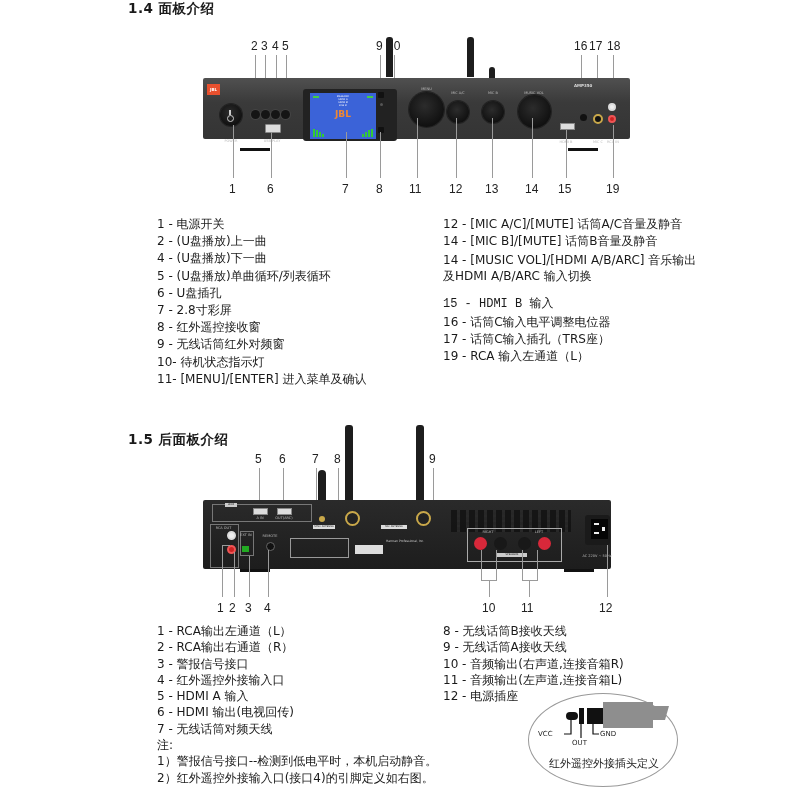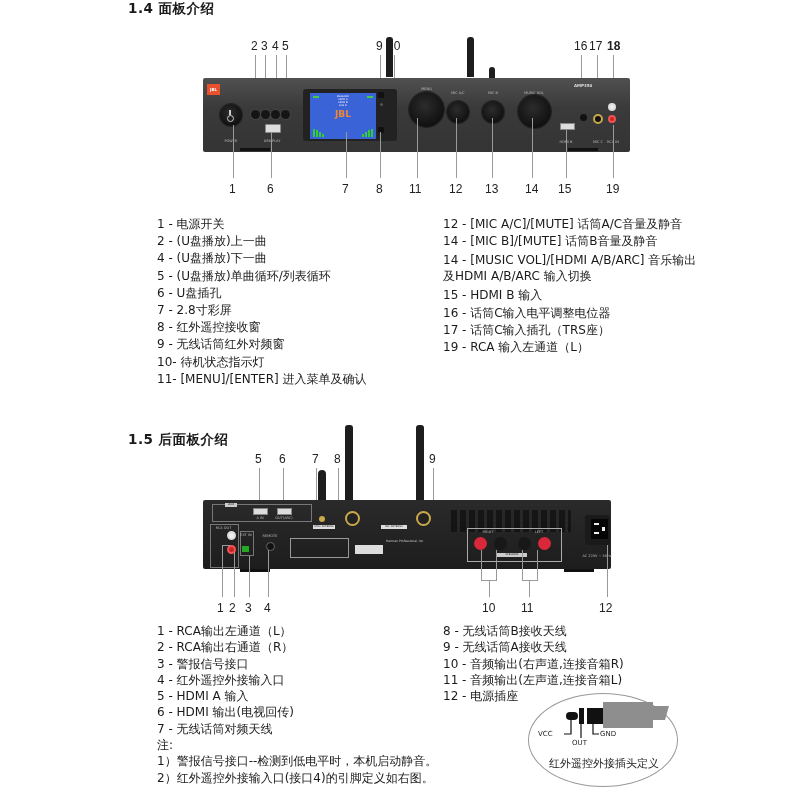--- a/index.html
+++ b/index.html
@@ -28,38 +28,38 @@
 <div class="abs h-title" style="left:128px;top:0px;">1.4 面板介绍</div>
 
 <div class="abs callout" style="left:251px;top:39px;">2</div>
 <div class="abs callout" style="left:261px;top:39px;">3</div>
 <div class="abs callout" style="left:272px;top:39px;">4</div>
 <div class="abs callout" style="left:282px;top:39px;">5</div>
 <div class="abs callout" style="left:376px;top:39px;">9</div>
 <div class="abs callout" style="left:387px;top:39px;">10</div>
 <div class="abs callout" style="left:574px;top:39px;">16</div>
 <div class="abs callout" style="left:589px;top:39px;">17</div>
-<div class="abs callout" style="left:607px;top:39px;font-weight:bold;">18</div>
+<div class="abs callout" style="left:607px;top:39px;">18</div>
 
 <div class="line" style="left:255px;top:55px;height:53px;"></div>
 <div class="line" style="left:265px;top:55px;height:53px;"></div>
 <div class="line" style="left:276px;top:55px;height:53px;"></div>
 <div class="line" style="left:286px;top:55px;height:53px;"></div>
 <div class="line" style="left:380px;top:55px;height:40px;"></div>
 <div class="line" style="left:394px;top:55px;height:48px;"></div>
 <div class="hline" style="left:380px;top:103px;width:15px;"></div>
 <div class="line" style="left:581px;top:55px;height:60px;"></div>
 <div class="line" style="left:597px;top:55px;height:60px;"></div>
 <div class="line" style="left:613px;top:55px;height:55px;"></div>
 
 <div class="antenna" style="left:386px;top:37px;width:7px;height:40px;"></div>
 <div class="antenna" style="left:467px;top:37px;width:7px;height:40px;"></div>
 <div class="antenna" style="left:489px;top:67px;width:6px;height:12px;border-radius:4px 4px 0 0;"></div>
 
-<div class="abs dev" style="left:203px;top:78px;width:427px;height:74px;">
+<div class="abs dev" style="left:203px;top:78px;width:427px;height:61px;">
 
   <div class="abs" style="left:4px;top:6px;width:13px;height:11px;background:#e8502e;color:#fff;font-size:4px;text-align:center;line-height:11px;font-weight:bold;">JBL</div>
 
   <div class="knob" style="left:17px;top:26px;width:22px;height:22px;">
     <div class="abs" style="left:9px;top:6px;width:2px;height:5px;background:#ccc;"></div>
     <div class="abs" style="left:7px;top:11px;width:5px;height:5px;border:1px solid #ccc;border-radius:50%;"></div>
   </div>
   <div class="tiny" style="left:15px;top:61px;width:26px;">POWER</div>
 
   <div class="btn" style="left:48px;top:32px;"></div>
@@ -156,21 +156,21 @@
   <div>11- [MENU]/[ENTER] 进入菜单及确认</div>
 </div>
 
 <div class="abs list" style="left:443px;top:216px;">
   <div>12 - [MIC A/C]/[MUTE] 话筒A/C音量及静音</div>
   <div>14 - [MIC B]/[MUTE] 话筒B音量及静音</div>
   <div style="margin-top:2px;line-height:16px;">
     <div>14 - [MUSIC VOL]/[HDMI A/B/ARC] 音乐输出</div>
     <div>及HDMI A/B/ARC 输入切换</div>
   </div>
-  <div style="margin-top:3px;">15 - HDMI B 输入</div>
+  <div style="margin-top:12px;font-family:Liberation Mono, monospace;">15 - HDMI B 输入</div>
   <div>16 - 话筒C输入电平调整电位器</div>
   <div>17 - 话筒C输入插孔（TRS座）</div>
   <div>19 - RCA 输入左通道（L）</div>
 </div>
 
 <div class="abs h-title" style="left:128px;top:431px;">1.5 后面板介绍</div>
 
 <div class="abs callout" style="left:255px;top:452px;">5</div>
 <div class="abs callout" style="left:279px;top:452px;">6</div>
 <div class="abs callout" style="left:312px;top:452px;">7</div>

